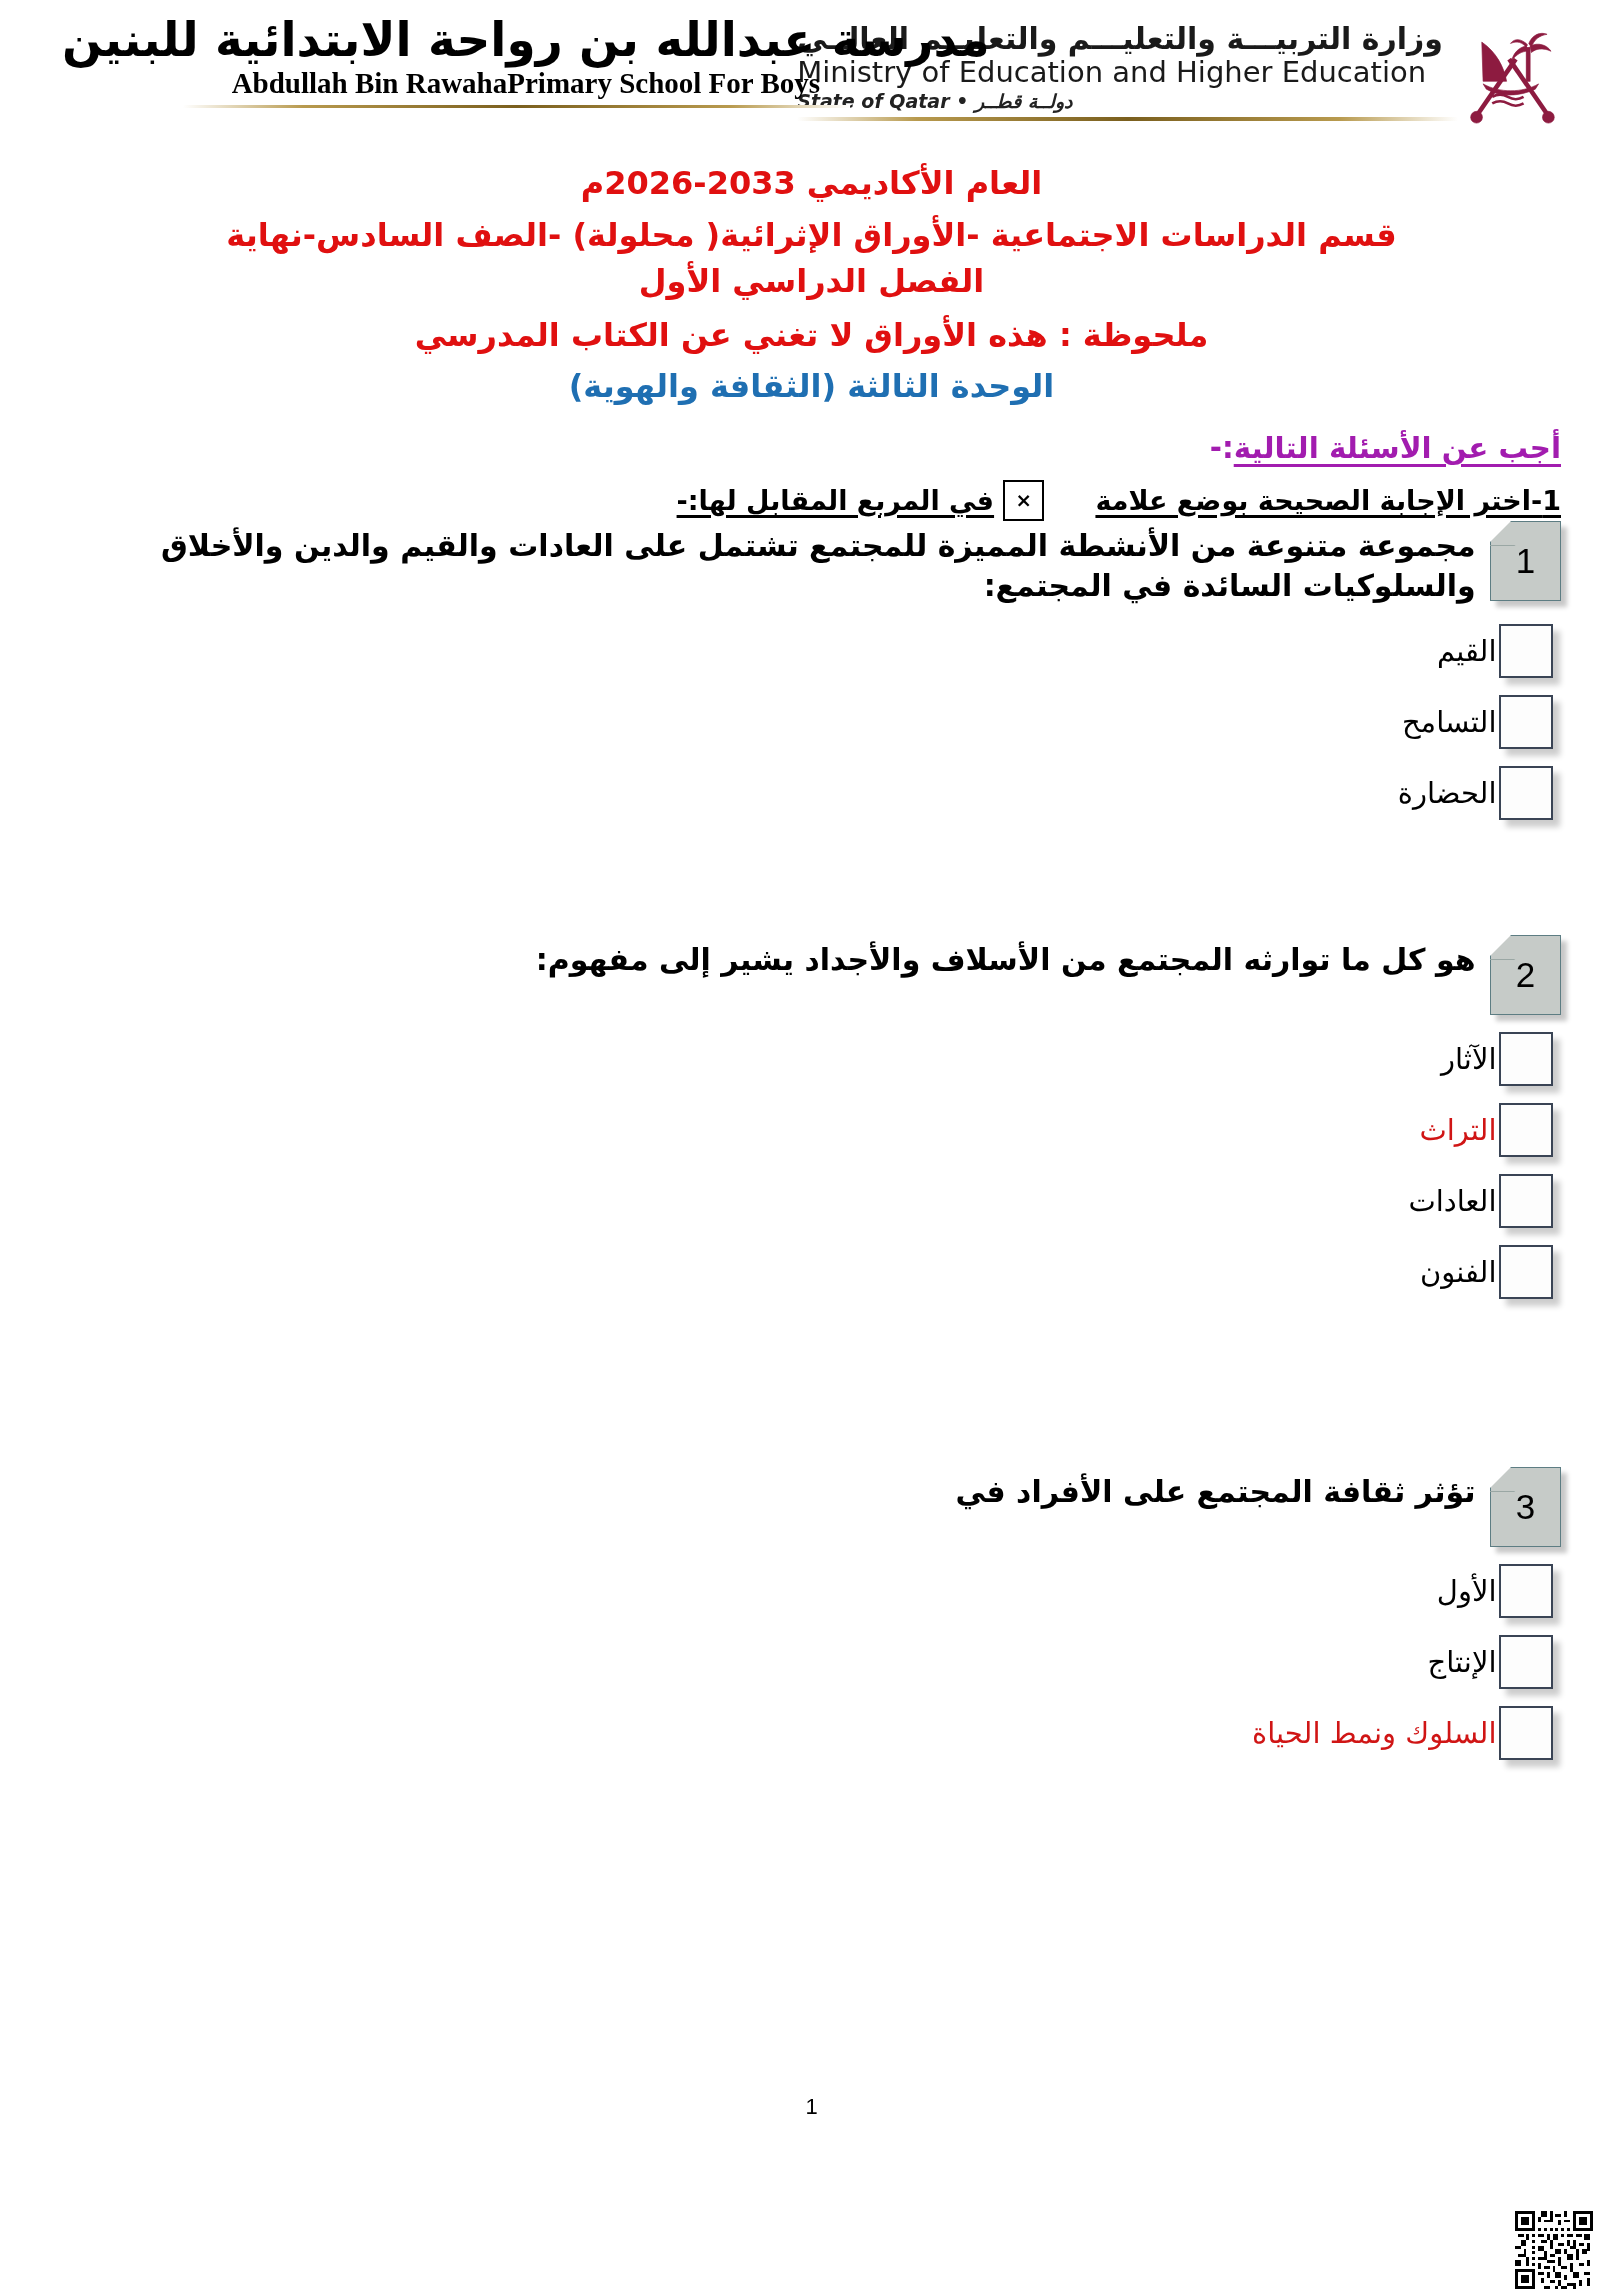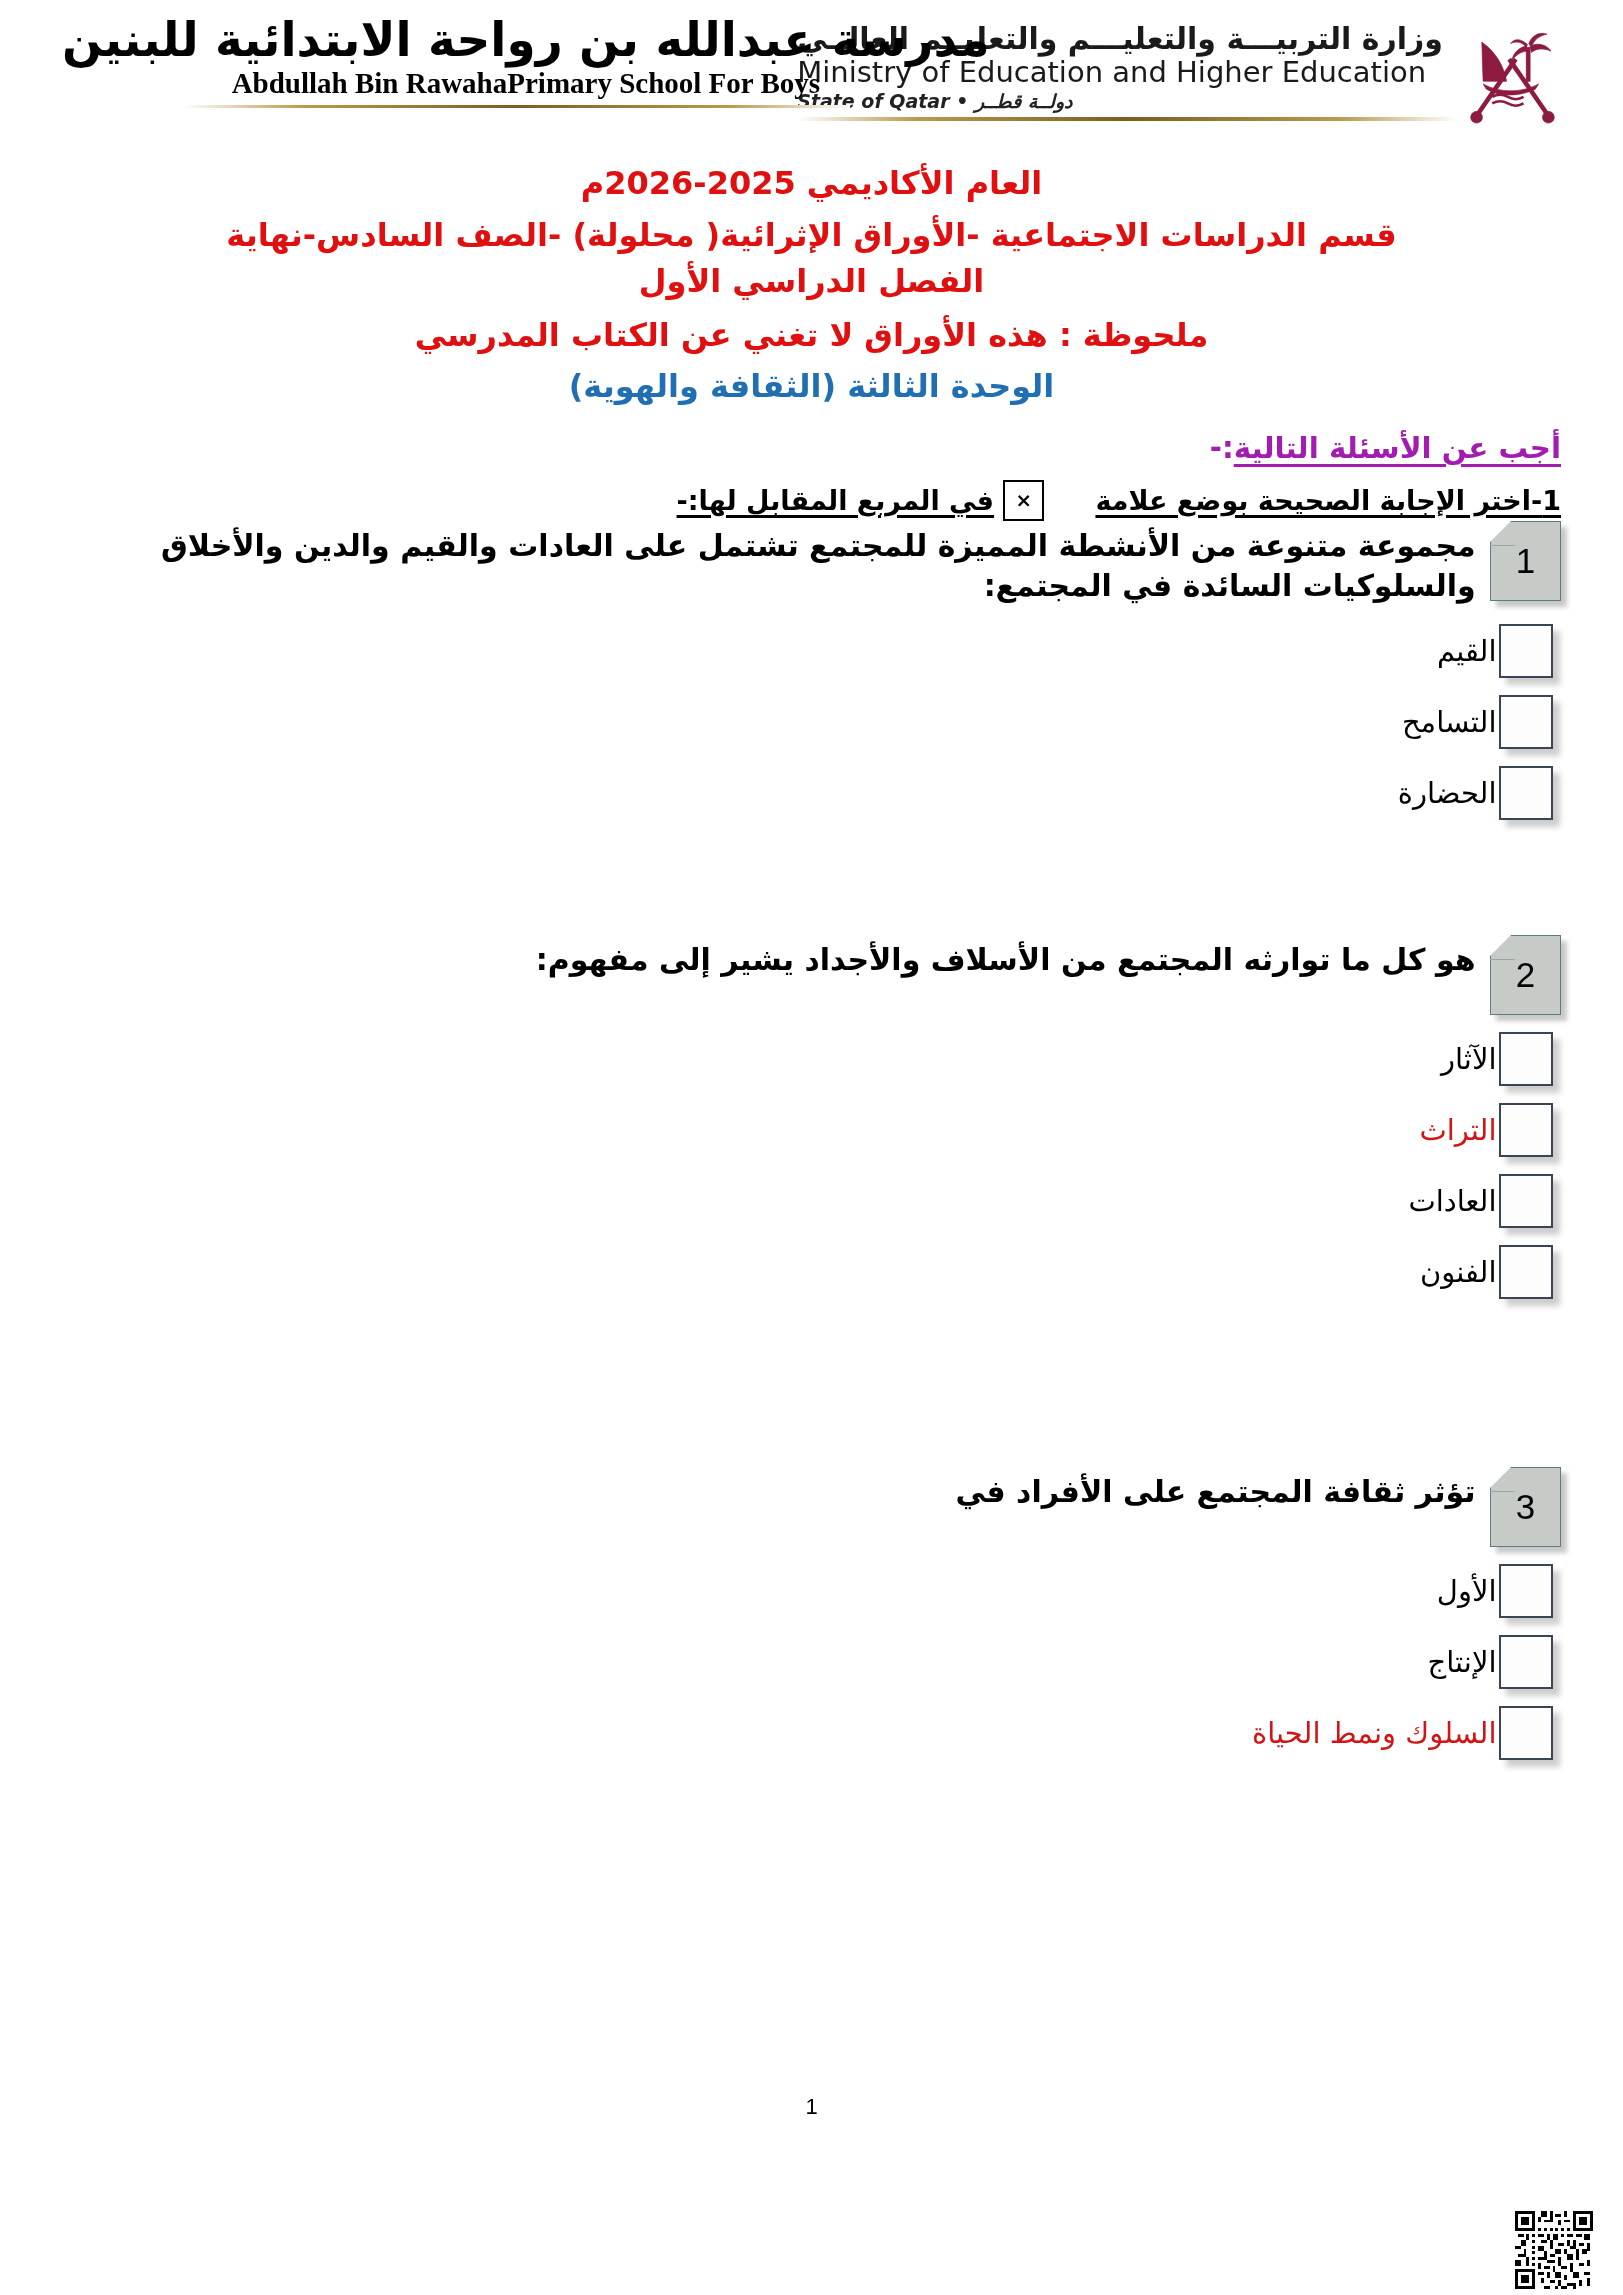--- a/index.html
+++ b/index.html
@@ -347,21 +347,21 @@
       <div class="ministry-text">
         <div class="ministry-ar">وزارة التربيـــة والتعليـــم والتعليــم العالــي</div>
         <div class="ministry-en">Ministry of Education and Higher Education</div>
         <div class="ministry-state">دولــة قطــر • State of Qatar</div>
         <div class="gold-rule"></div>
       </div>
     </div>
   </div>
 
   <div class="titles">
-    <div class="t-red t-line-1">العام الأكاديمي 2025-2026م</div>
+    <div class="t-red t-line-1">العام الأكاديمي 2033-2026م</div>
     <div class="t-red t-line-2">قسم الدراسات الاجتماعية -الأوراق الإثرائية( محلولة) -الصف السادس-نهاية الفصل الدراسي الأول</div>
     <div class="t-red t-line-3">ملحوظة : هذه الأوراق لا تغني عن الكتاب المدرسي</div>
     <div class="t-blue">الوحدة الثالثة (الثقافة والهوية)</div>
   </div>
 
   <div class="answer-head">
     <span class="underlined">أجب عن الأسئلة التالية</span><span>:-</span>
   </div>
 
   <div class="mcq-line">

